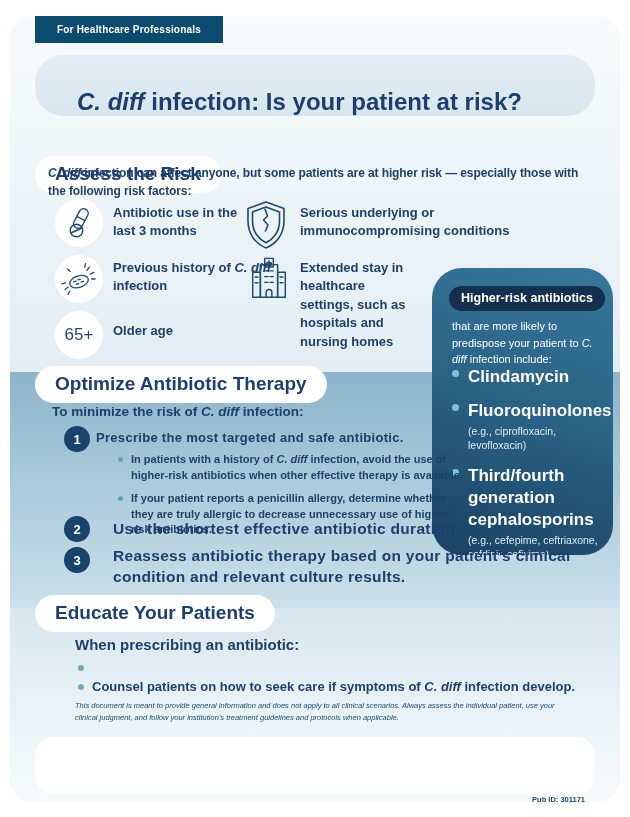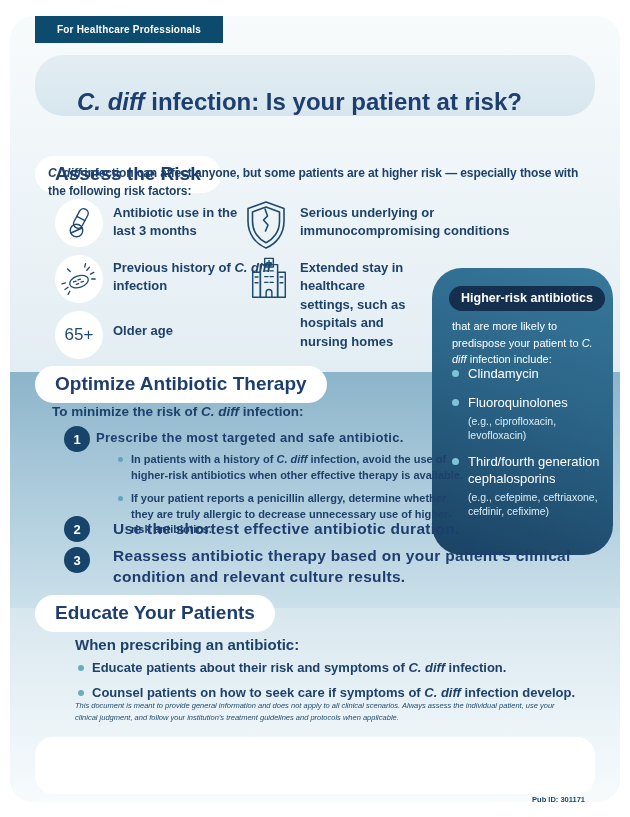--- a/index.html
+++ b/index.html
@@ -62,21 +62,21 @@
     background:linear-gradient(200deg,#37789b 0%,#2b6487 45%,#1a4263 100%);
   }
   #sb-heading{
     position:absolute;left:17px;top:18px;background:#14304e;color:#ffffff;
     font-size:12.5px;font-weight:700;padding:5px 12px 6px;border-radius:15px;white-space:nowrap;
   }
   #sb-intro{position:absolute;left:20px;top:50px;width:148px;color:#ffffff;font-size:11px;line-height:1.5;}
   #sb-list{position:absolute;left:20px;top:98px;width:152px;}
   .sb-item{display:flex;gap:9px;margin-bottom:12px;}
   .sb-dot{flex:0 0 7px;width:7px;height:7px;border-radius:50%;background:#7fc4d4;margin-top:4px;}
-  .sb-name{font-size:13px;font-weight:400;color:#ffffff;line-height:1.3;}
+  .sb-name{font-size:17px;font-weight:700;color:#ffffff;line-height:1.3;}
   .sb-detail{font-size:10.5px;color:#daedf3;line-height:1.35;margin-top:2px;}
   
   #opt-intro{left:52px;top:404px;width:420px;font-size:13.5px;font-weight:700;}
   .step-circle{
     position:absolute;width:26px;height:26px;border-radius:50%;background:#17446a;color:#ffffff;
     font-size:13px;font-weight:700;display:flex;align-items:center;justify-content:center;
   }
   #sc1{left:64px;top:426px;} #sc2{left:64px;top:516px;} #sc3{left:64px;top:547px;}
   .step-text{position:absolute;font-weight:700;color:#1d3e6e;letter-spacing:.3px;line-height:1.35;}
   #st1{left:96px;top:429px;width:470px;font-size:13px;}
@@ -207,21 +207,20 @@
 <div id="sc2" class="step-circle">2</div>
 <div id="st2" class="step-text">Use the shortest effective antibiotic duration.</div>
 <div id="sc3" class="step-circle">3</div>
 <div id="st3" class="step-text">Reassess antibiotic therapy based on your patient’s clinical condition and relevant culture results.</div>
 
 <div id="pill-educate" class="pill">Educate Your Patients</div>
 <div id="edu-intro" class="abs">When prescribing an antibiotic:</div>
 <div id="edu-bullets">
   <div class="edu-item">
     <span class="edu-dot"></span>
-    <div class="edu-text"><span>Educate patients about their risk and symptoms of </span><span class="it">C. diff</span><span> infection.</span></div>
   </div>
   <div class="edu-item">
     <span class="edu-dot"></span>
     <div class="edu-text"><span>Counsel patients on how to seek care if symptoms of </span><span class="it">C. diff</span><span> infection develop.</span></div>
   </div>
 </div>
 <div id="disclaimer" class="abs">This document is meant to provide general information and does not apply to all clinical scenarios. Always assess the individual patient, use your clinical judgment, and follow your institution’s treatment guidelines and protocols when applicable.</div>
 
 <div id="footer-card" class="abs">
   

